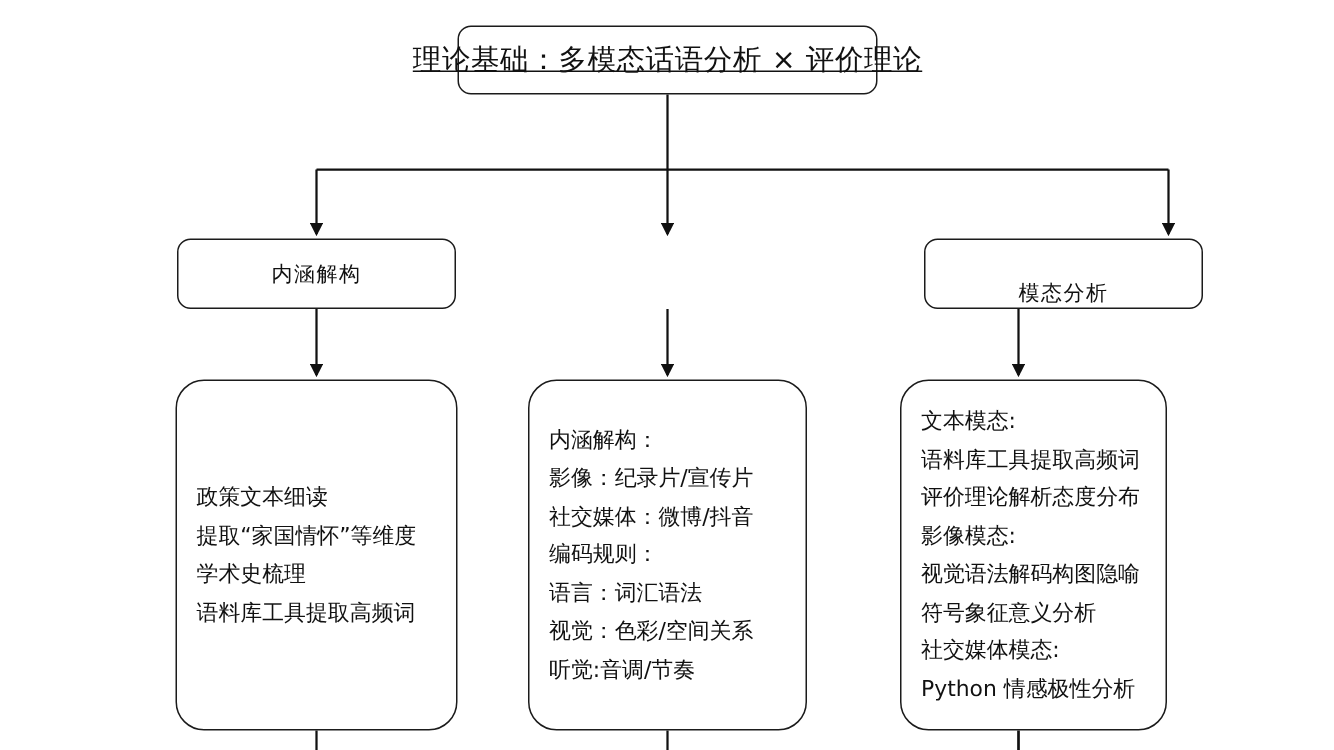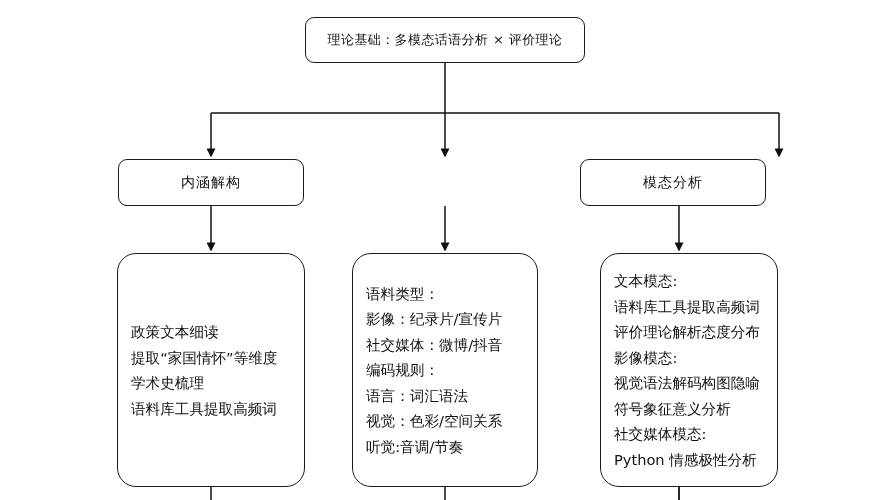--- a/index.html
+++ b/index.html
@@ -40,32 +40,33 @@
     justify-content: center;
   }
   .node-root {
     left: 305px;
     top: 17px;
     width: 280px;
     height: 46px;
     border-radius: 9px;
   }
   .node-root .node-label {
-    font-size: 13px;
+    font-size: 19px;
     letter-spacing: 0.4px;
+    text-decoration: underline;
   }
   .node-stage {
     width: 186px;
     height: 47px;
     top: 159px;
     border-radius: 9px;
   }
   .node-stage.col-1 { left: 118px; }
   .node-stage.col-2 { left: 352px; }
-  .node-stage.col-3 { left: 580px; }
+  .node-stage.col-3 { left: 616px; align-items: flex-end; }
   .node-stage .node-label {
     font-size: 14px;
     letter-spacing: 1px;
   }
   .node-detail {
     top: 253px;
     height: 234px;
     border-radius: 19px;
     align-items: center;
     justify-content: flex-start;
@@ -133,21 +134,21 @@
     <div class="detail-lines">
       <div class="detail-line">政策文本细读</div>
       <div class="detail-line">提取“家国情怀”等维度</div>
       <div class="detail-line">学术史梳理</div>
       <div class="detail-line">语料库工具提取高频词</div>
     </div>
   </div>
 
   <div class="node node-detail col-2">
     <div class="detail-lines">
-      <div class="detail-line">语料类型：</div>
+      <div class="detail-line">内涵解构：</div>
       <div class="detail-line">影像：纪录片/宣传片</div>
       <div class="detail-line">社交媒体：微博/抖音</div>
       <div class="detail-line">编码规则：</div>
       <div class="detail-line">语言：词汇语法</div>
       <div class="detail-line">视觉：色彩/空间关系</div>
       <div class="detail-line">听觉:音调/节奏</div>
     </div>
   </div>
 
   <div class="node node-detail col-3">

